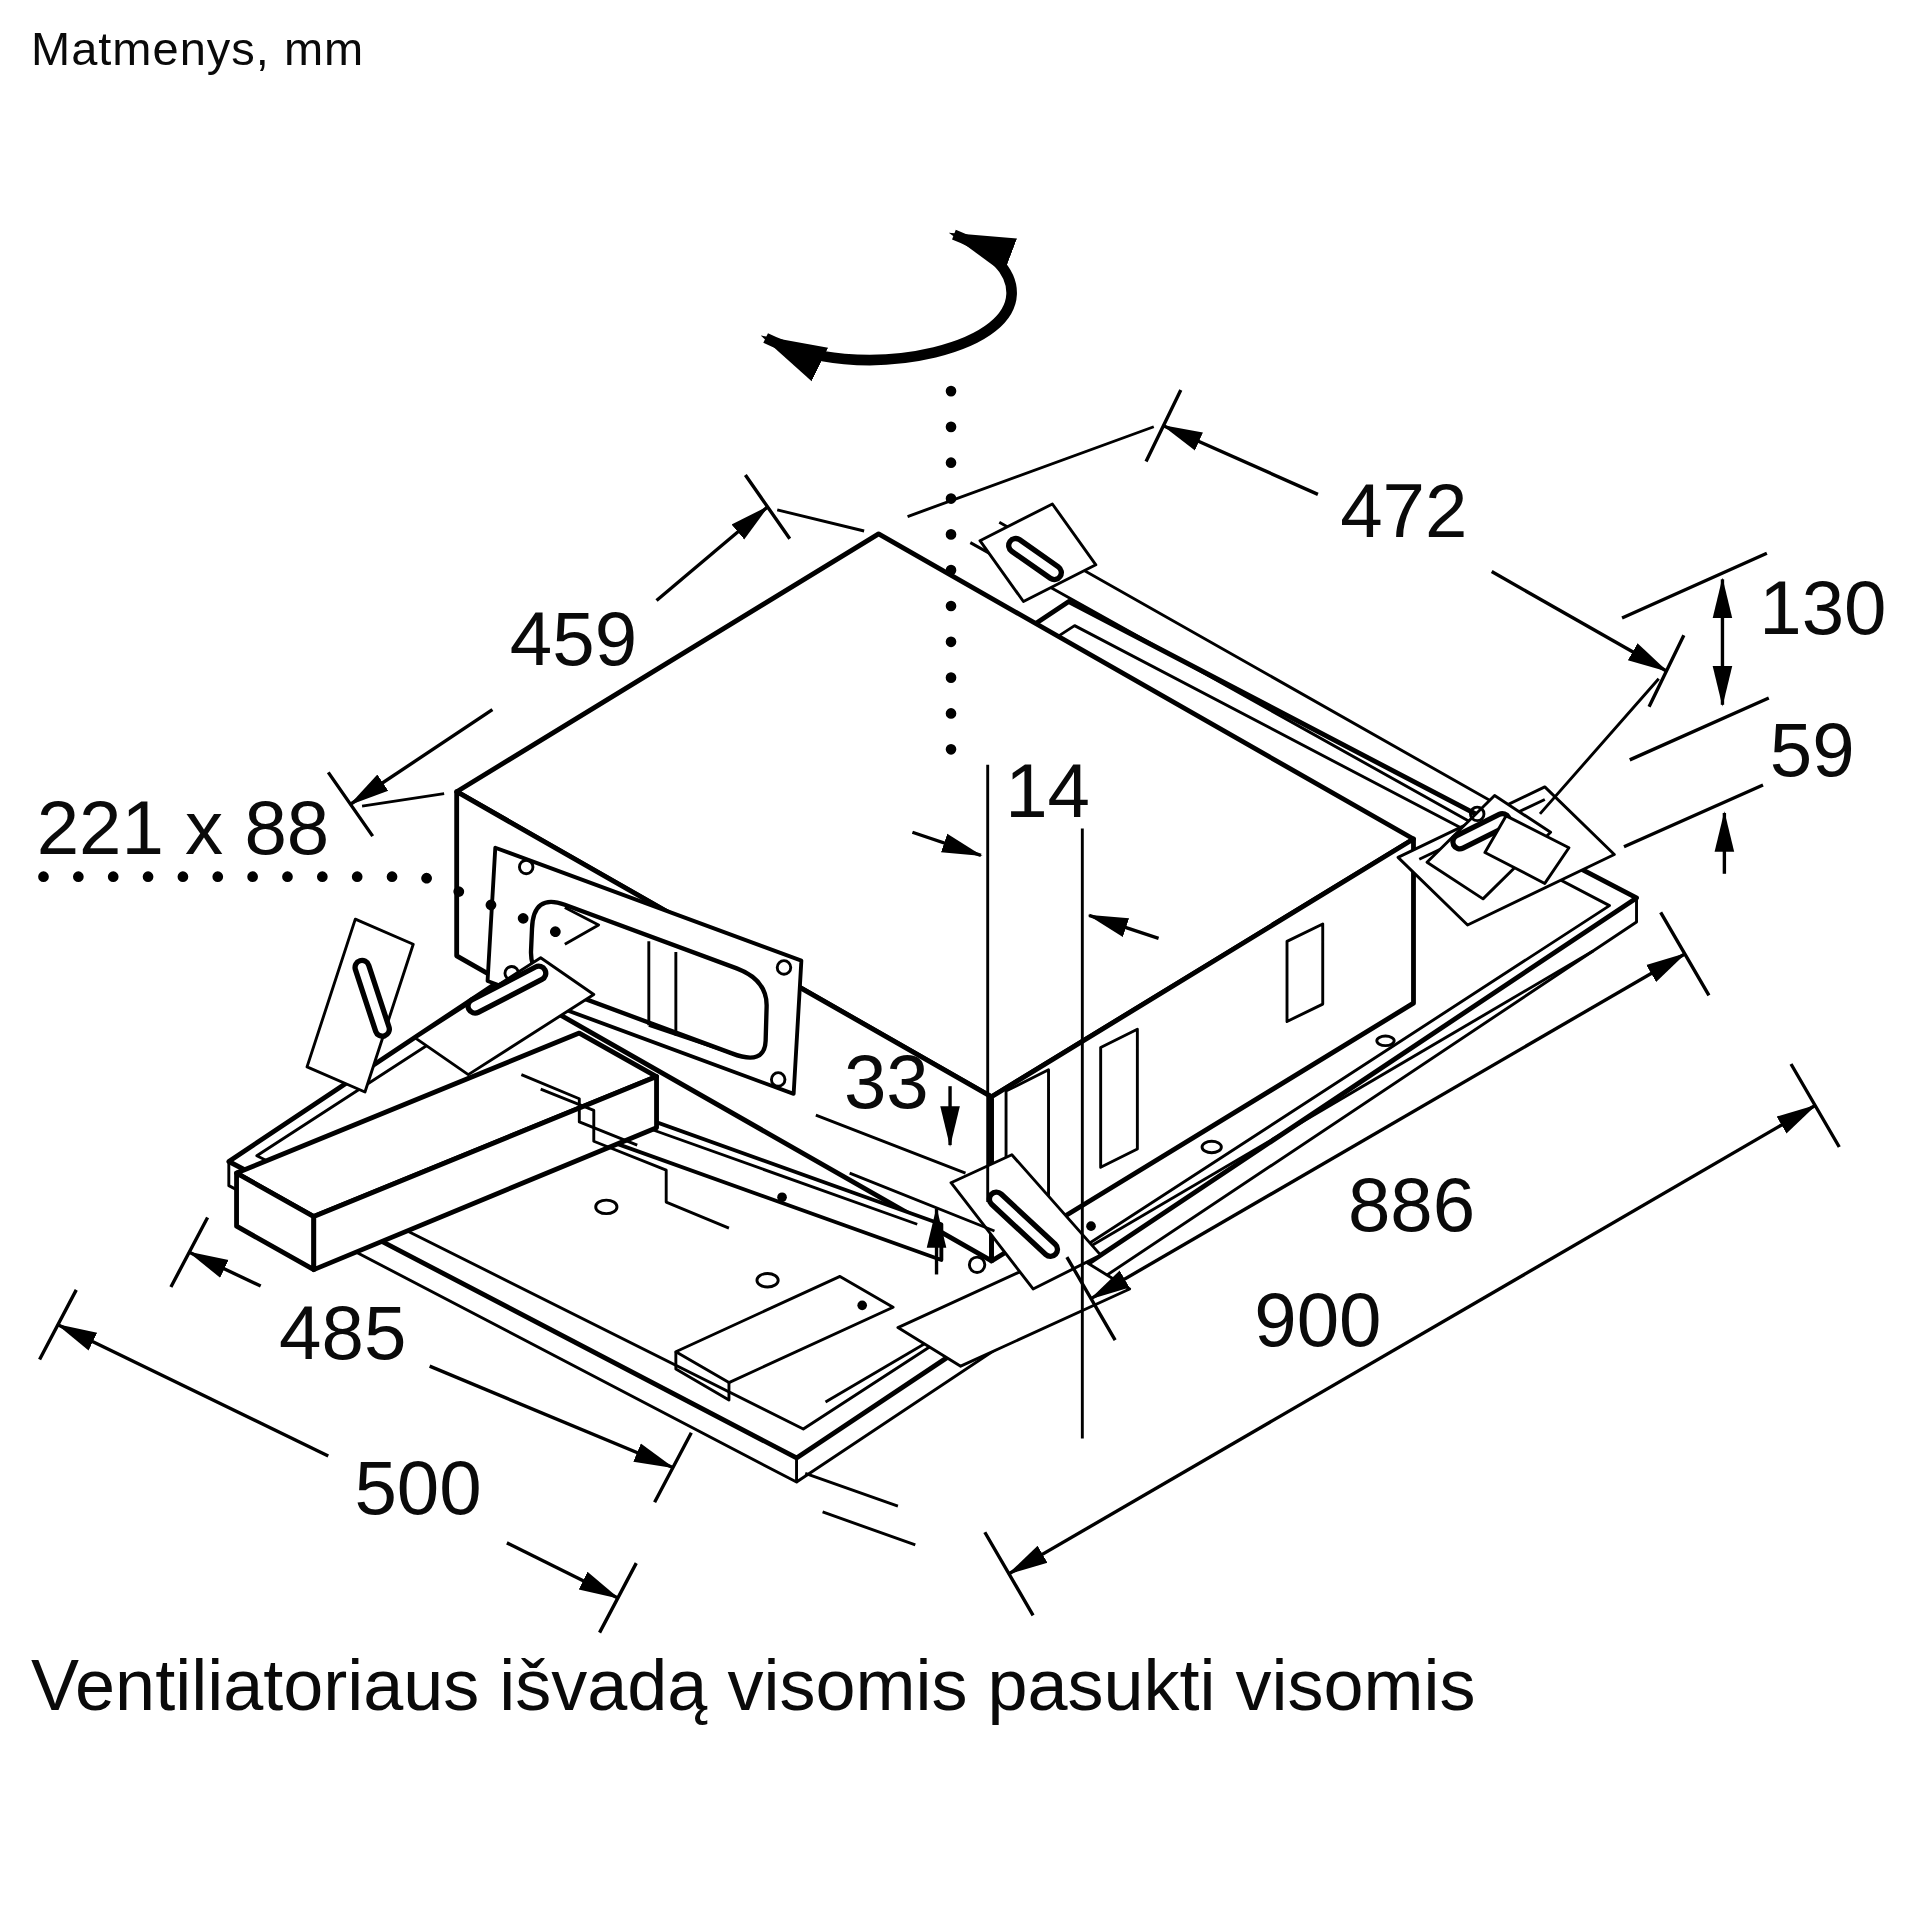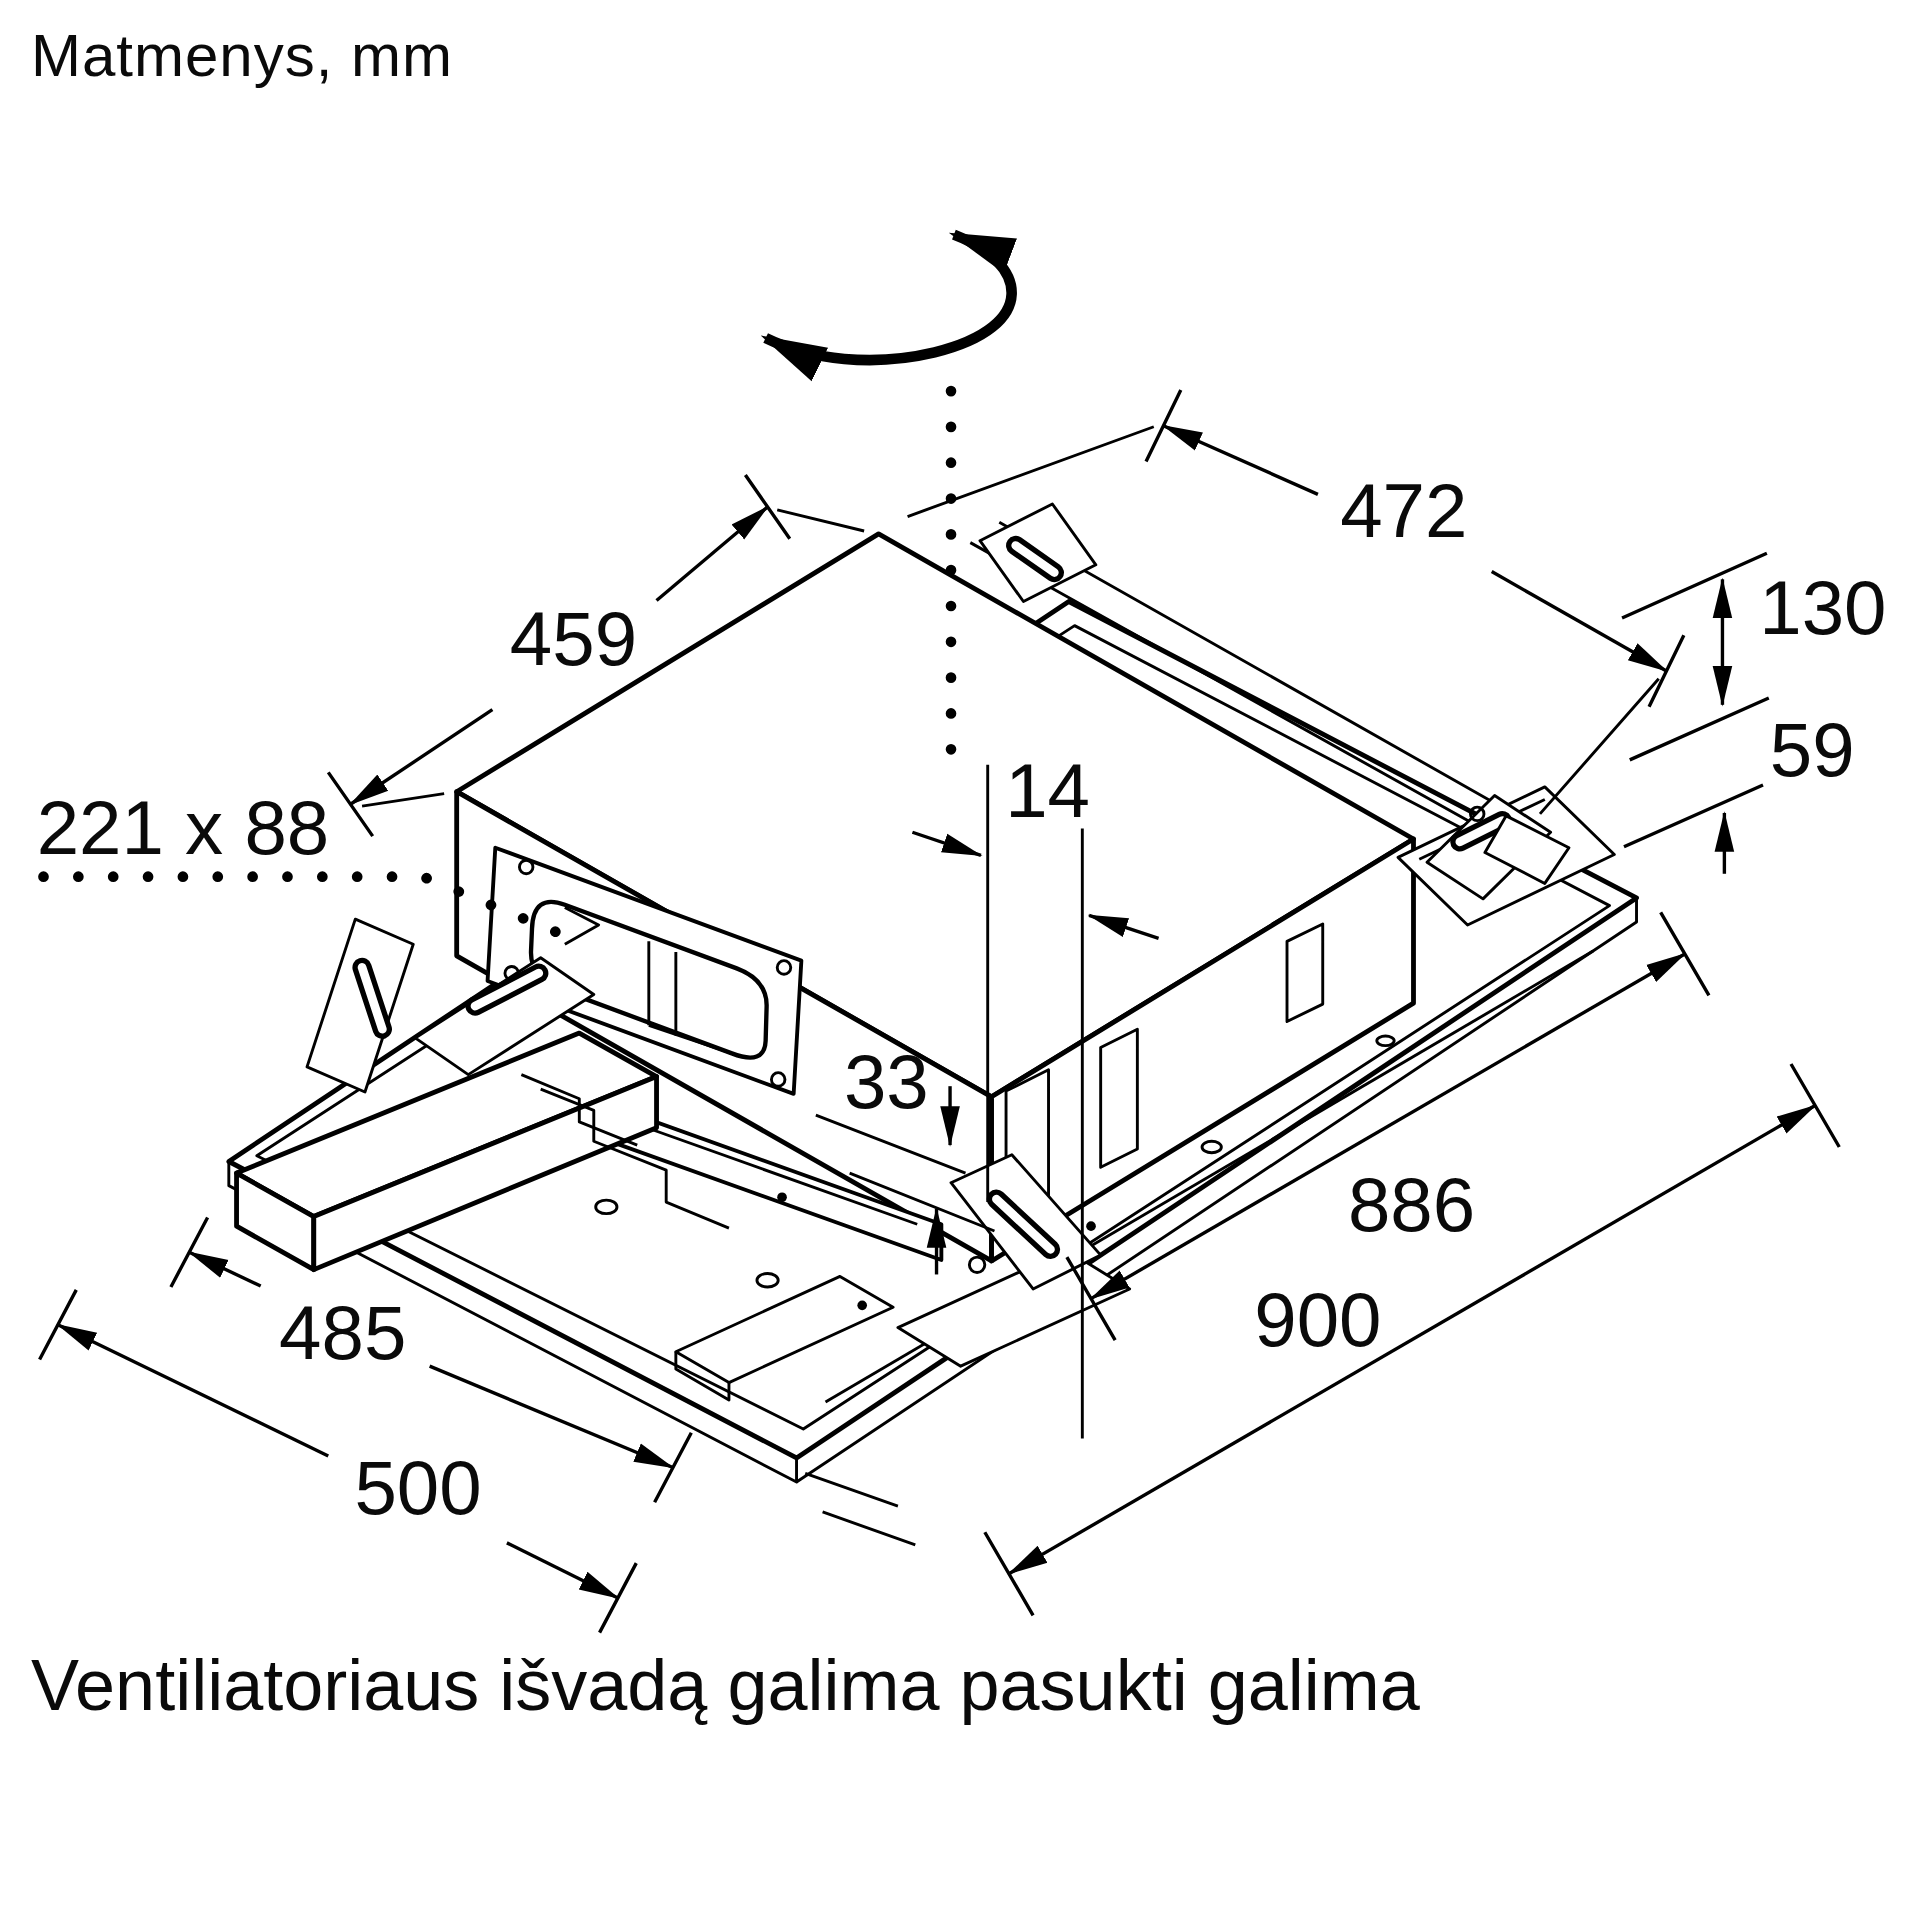--- a/index.html
+++ b/index.html
@@ -1,18 +1,18 @@
 <!DOCTYPE html>
 <html><head>
 <meta charset="utf-8">
 <style>
   html,body{margin:0;padding:0;background:#fff;}
   body{width:1931px;height:1931px;position:relative;overflow:hidden;
        font-family:"Liberation Sans", sans-serif;color:#000;}
-  .page-title{position:absolute;left:31px;top:21px;font-size:60px;letter-spacing:1px;color:#0a0a0a;text-align:center;}
+  .page-title{position:absolute;left:31px;top:21px;font-size:47px;letter-spacing:1px;color:#0a0a0a;text-align:center;}
   .caption{position:absolute;left:31px;top:1639px;font-size:72px;line-height:1.28;color:#0a0a0a;max-width:1545px;}
   svg{position:absolute;left:0;top:0;}
   svg text{font-family:"Liberation Sans", sans-serif;fill:#0a0a0a;}
   .dimtxt{font-size:79px;}
   .obj{fill:#fff;stroke:#000;stroke-width:5;stroke-linejoin:round;}
   .objthin{fill:none;stroke:#000;stroke-width:3;stroke-linejoin:round;}
   .objfillthin{fill:#fff;stroke:#000;stroke-width:3;stroke-linejoin:round;}
   .dim{fill:none;stroke:#000;stroke-width:3.5;}
   .slot{stroke:#000;stroke-width:20;stroke-linecap:round;fill:none;}
   .slotw{stroke:#fff;stroke-width:9;stroke-linecap:round;fill:none;}
@@ -195,15 +195,15 @@
 
   <g>
     <path class="dim" d="M60,1372 L340,1508" marker-start="url(#arr)"></path>
     <path class="dim" d="M525,1598 L640,1655" marker-end="url(#arr)"></path>
     <path class="dim" d="M79,1336 L41,1408 M659,1619 L621,1691"></path>
     <text class="dimtxt" x="433" y="1568" text-anchor="middle">500</text>
   </g>
 </svg>
 
 <div class="caption">
-  <span>Ventiliatoriaus išvadą galima pasukti galima</span><br>
+  <span>Ventiliatoriaus išvadą visomis pasukti visomis</span><br>
 </div>
 
 
 </body></html>

